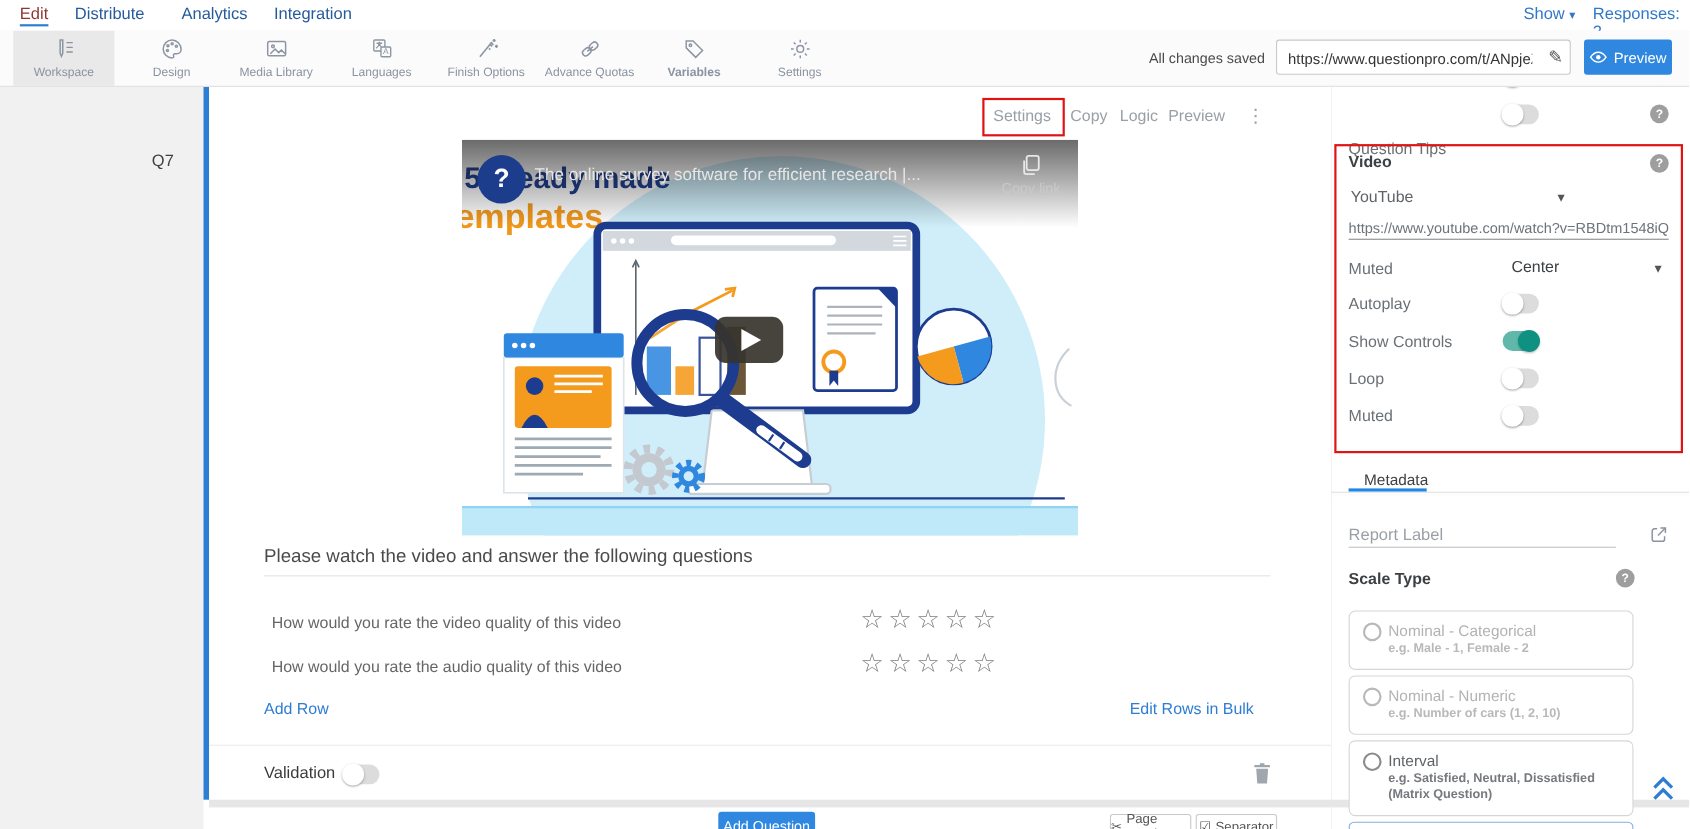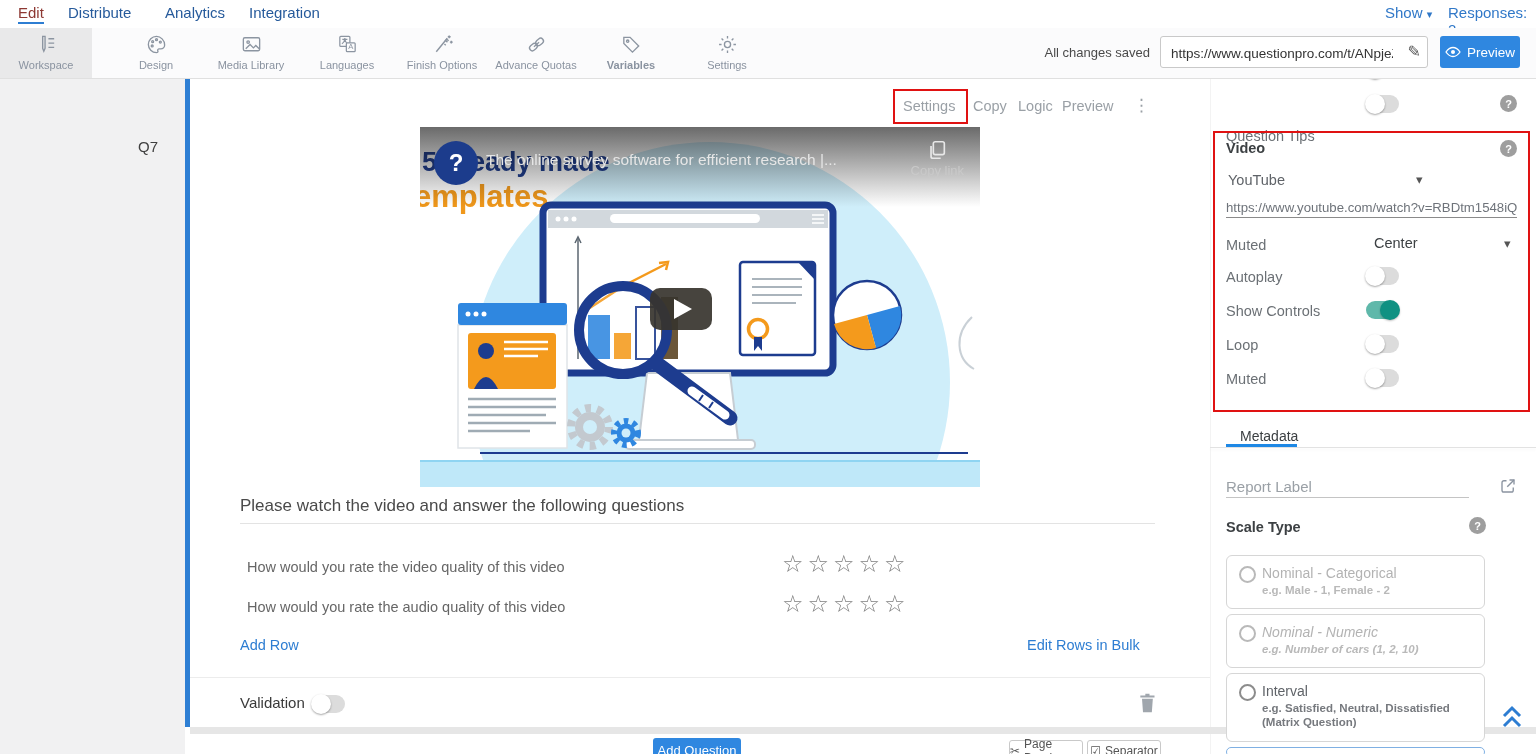--- a/index.html
+++ b/index.html
@@ -104,21 +104,21 @@
   <div class="nav">
     <a class="active" style="left:18px;">Edit</a>
     <a style="left:68px;">Distribute</a>
     <a style="left:165px;">Analytics</a>
     <a style="left:249px;">Integration</a>
     <a class="right" style="left:1385px;"><span>Show</span> <span style="font-size:11px;">▾</span></a>
     <a class="right" style="left:1448px;">Responses: 2</a>
   </div>
 
   <div class="toolbar">
-    <div class="tb-item active" style="left:0;">
+    <div class="tb-item active" style="left:12px;">
       <svg width="23" height="23" viewBox="0 0 24 24" fill="none" stroke="#8c95a1" stroke-width="1.4">
           <path d="M8 3.5h2.5V16l-1.3 3L8 16z"></path>
           <path d="M14 6h6M14 10.5h6M14 15h6"></path>
         </svg>
       <div class="tb-label">Workspace</div>
     </div>
     <div class="tb-item" style="left:110px;">
       <svg width="23" height="23" viewBox="0 0 24 24" fill="none" stroke="#8c95a1" stroke-width="1.4">
           <path d="M12 3.5a8.5 8.5 0 100 17c1.2 0 1.8-.8 1.4-1.7-.5-1.1.1-2.3 1.4-2.3h1.7a4 4 0 004-4c0-5-4.2-9-8.5-9z"></path>
           <circle cx="8" cy="9" r="1"></circle>
@@ -370,21 +370,21 @@
     </svg>
 
   <div class="pl-dark" style="left:1226px;top:519px;">Scale Type</div>
   <div class="help" style="left:1469px;top:517px;">?</div>
 
   <div class="scale-card" style="top:555px;height:54px;">
     <div class="radio"></div>
     <div class="sc-label">Nominal - Categorical</div>
     <div class="sc-ex">e.g. Male - 1, Female - 2</div>
   </div>
-  <div class="scale-card" style="top:614px;height:54px;font-style:italic;">
+  <div class="scale-card" style="top:614px;height:54px;">
     <div class="radio"></div>
     <div class="sc-label">Nominal - Numeric</div>
     <div class="sc-ex">e.g. Number of cars (1, 2, 10)</div>
   </div>
   <div class="scale-card enabled" style="top:673px;height:69px;">
     <div class="radio"></div>
     <div class="sc-label">Interval</div>
     <div class="sc-ex">e.g. Satisfied, Neutral, Dissatisfied (Matrix Question)</div>
   </div>
   <div class="scale-card" style="top:747px;height:10px;border-color:#7fb0e3;"></div>

